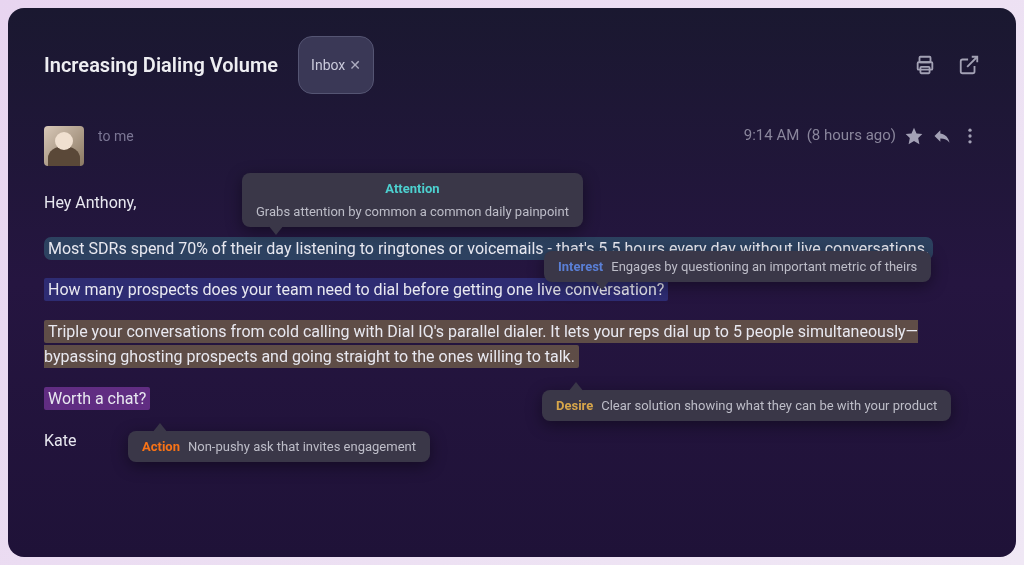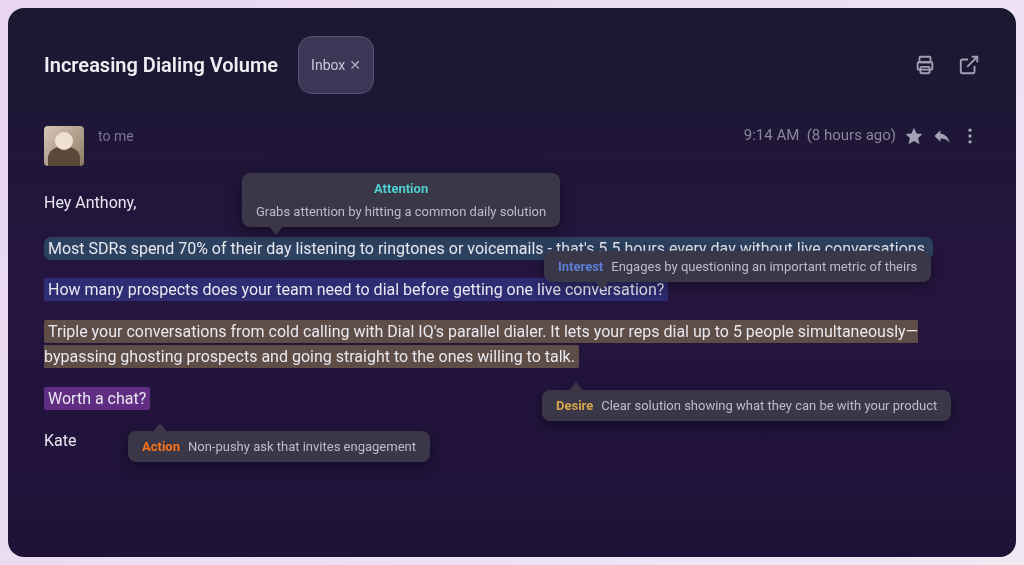--- a/index.html
+++ b/index.html
@@ -307,21 +307,21 @@
     <div class="body-line">
       <span class="highlight-purple">Worth a chat?</span>
     </div>
     <div class="signoff">
       <div>Kate</div>
     </div>
   </div>
 
   <div class="annotation annotation-tail-bottom anno-attention">
     <span class="anno-tag tag-attention">Attention</span>
-    <span class="anno-desc">Grabs attention by hitting a common daily solution</span>
+    <span class="anno-desc">Grabs attention by common a common daily painpoint</span>
   </div>
 
   <div class="annotation annotation-tail-bottom anno-interest">
     <span class="anno-tag tag-interest">Interest</span>
     <span class="anno-desc">Engages by questioning an important metric of theirs</span>
   </div>
 
   <div class="annotation annotation-tail-top anno-desire">
     <span class="anno-tag tag-desire">Desire</span>
     <span class="anno-desc">Clear solution showing what they can be with your product</span>

